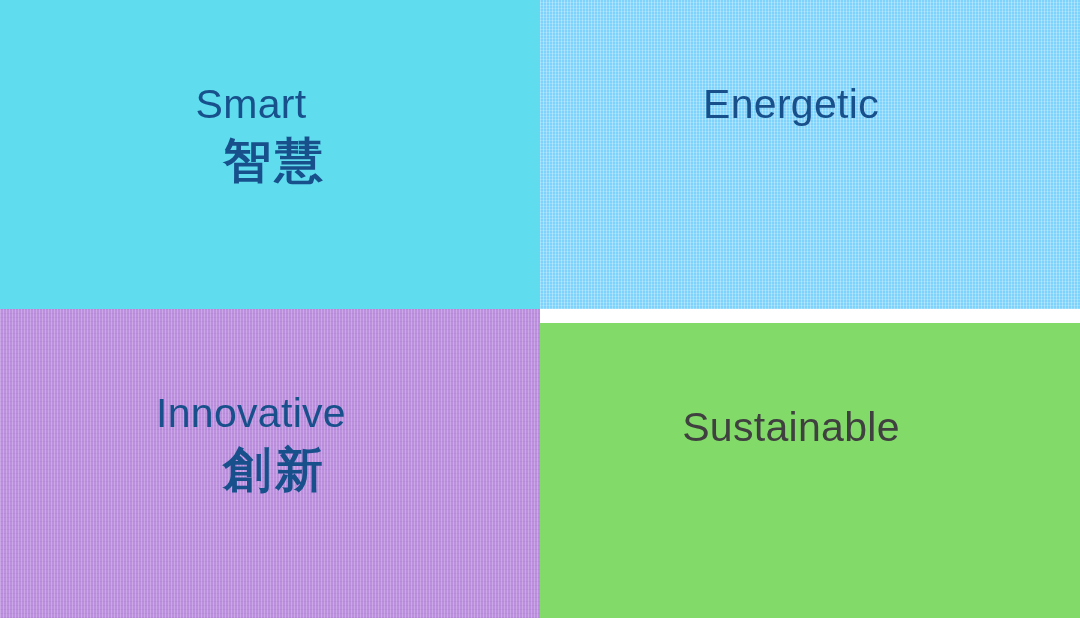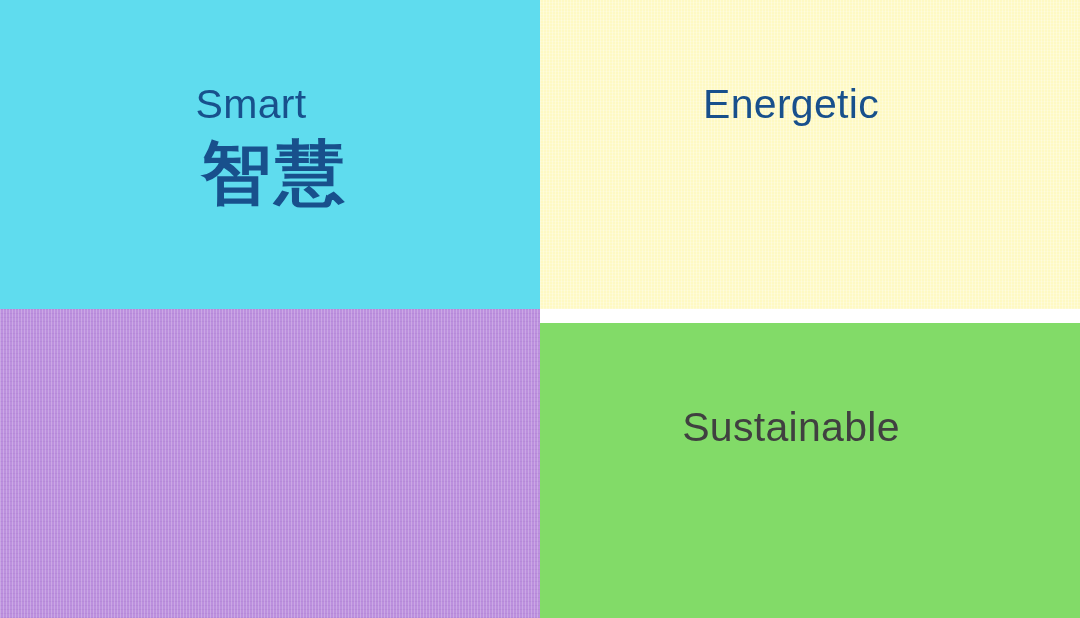--- a/index.html
+++ b/index.html
@@ -63,21 +63,21 @@
     font-size: 41px;
     font-weight: 400;
     letter-spacing: 0.3px;
     line-height: 1;
     margin-left: -38px;
   }
 
   .label-zh {
     display: block;
     font-family: "DejaVu Sans", "Liberation Sans", sans-serif;
-    font-size: 70px;
+    font-size: 48px;
     font-weight: 700;
     letter-spacing: 4px;
     line-height: 1.12;
     margin-top: 9px;
     margin-left: 6px;
     text-indent: 4px;
   }
 </style>
 </head>
 <body>
@@ -85,29 +85,33 @@
 <div id="board">
 
   <div class="quadrant" style="background: rgb(95, 220, 238); color: rgb(24, 80, 140);">
     <div class="texture tex-none"></div>
     <div class="text-block">
       <span class="label-en">Smart</span>
       <span class="label-zh">智慧</span>
     </div>
   </div>
 
-  <div class="quadrant" style="background: #fef9c3; color: rgb(24, 80, 140);">
+  <div class="quadrant" style="background: #7dd3fc; color: rgb(24, 80, 140);">
     <div class="texture tex-checker"></div>
     <div class="text-block">
       <span class="label-en">Energetic</span>
     </div>
   </div>
 
   <div class="quadrant" style="background: rgb(188, 144, 222); color: rgb(24, 80, 140);">
     <div class="texture tex-vstripe"></div>
+    <div class="text-block">
+      <span class="label-en">Innovative</span>
+      <span class="label-zh">創新</span>
+    </div>
   </div>
 
   <div class="quadrant" style="background: rgb(130, 219, 104); color: #404040; margin-top: 14px;">
     <div class="texture tex-none"></div>
     <div class="text-block">
       <span class="label-en">Sustainable</span>
     </div>
   </div>
 
 </div>

